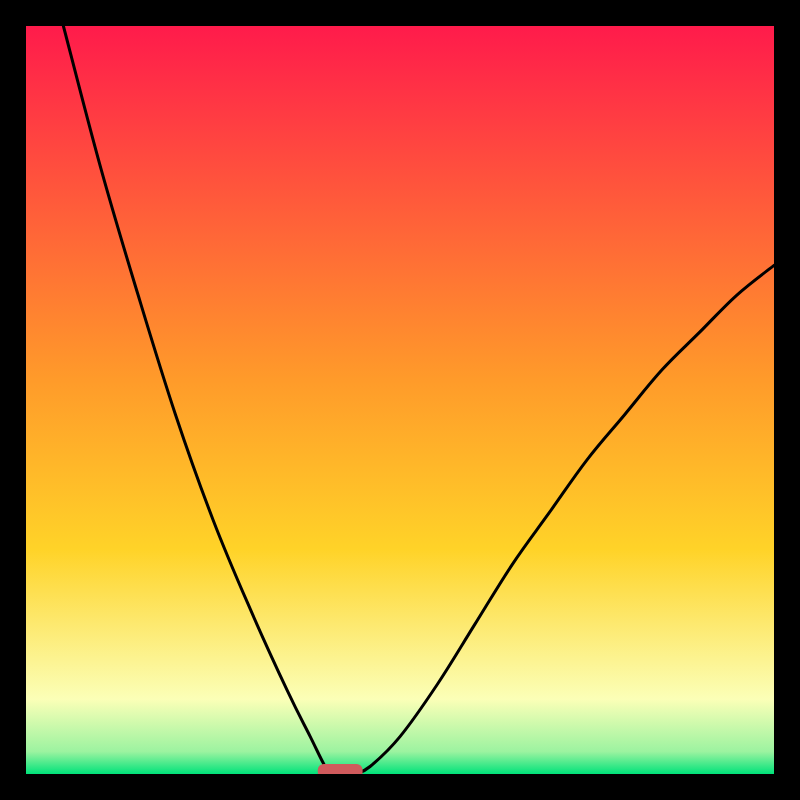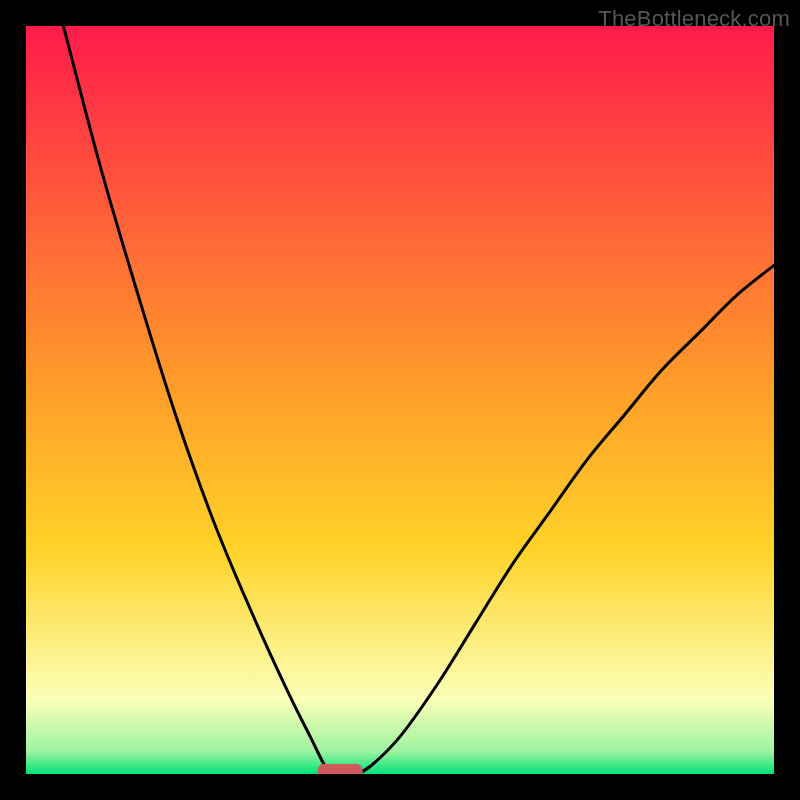--- a/index.html
+++ b/index.html
@@ -33,21 +33,20 @@
     top: 26px;
     width: 748px;
     height: 748px;
   }
   svg { display: block; }
 </style>
 </head>
 <body>
 
 <div class="outer">
-  <div class="watermark">TheBottleneck.com</div>
 
   <div class="plot-wrap">
     <svg id="plot-svg" viewBox="0 0 748 748" width="748" height="748">
       <defs>
         <linearGradient id="bg-grad" x1="0" y1="0" x2="0" y2="1">
           <stop id="g0" offset="0%" stop-color="#ff1b4b"></stop>
           <stop id="g1" offset="47%" stop-color="#ff9a2a"></stop>
           <stop id="g2" offset="70%" stop-color="#ffd328"></stop>
           <stop id="g3" offset="90%" stop-color="#fbffb7"></stop>
           <stop id="g4" offset="97%" stop-color="#9cf3a0"></stop>

